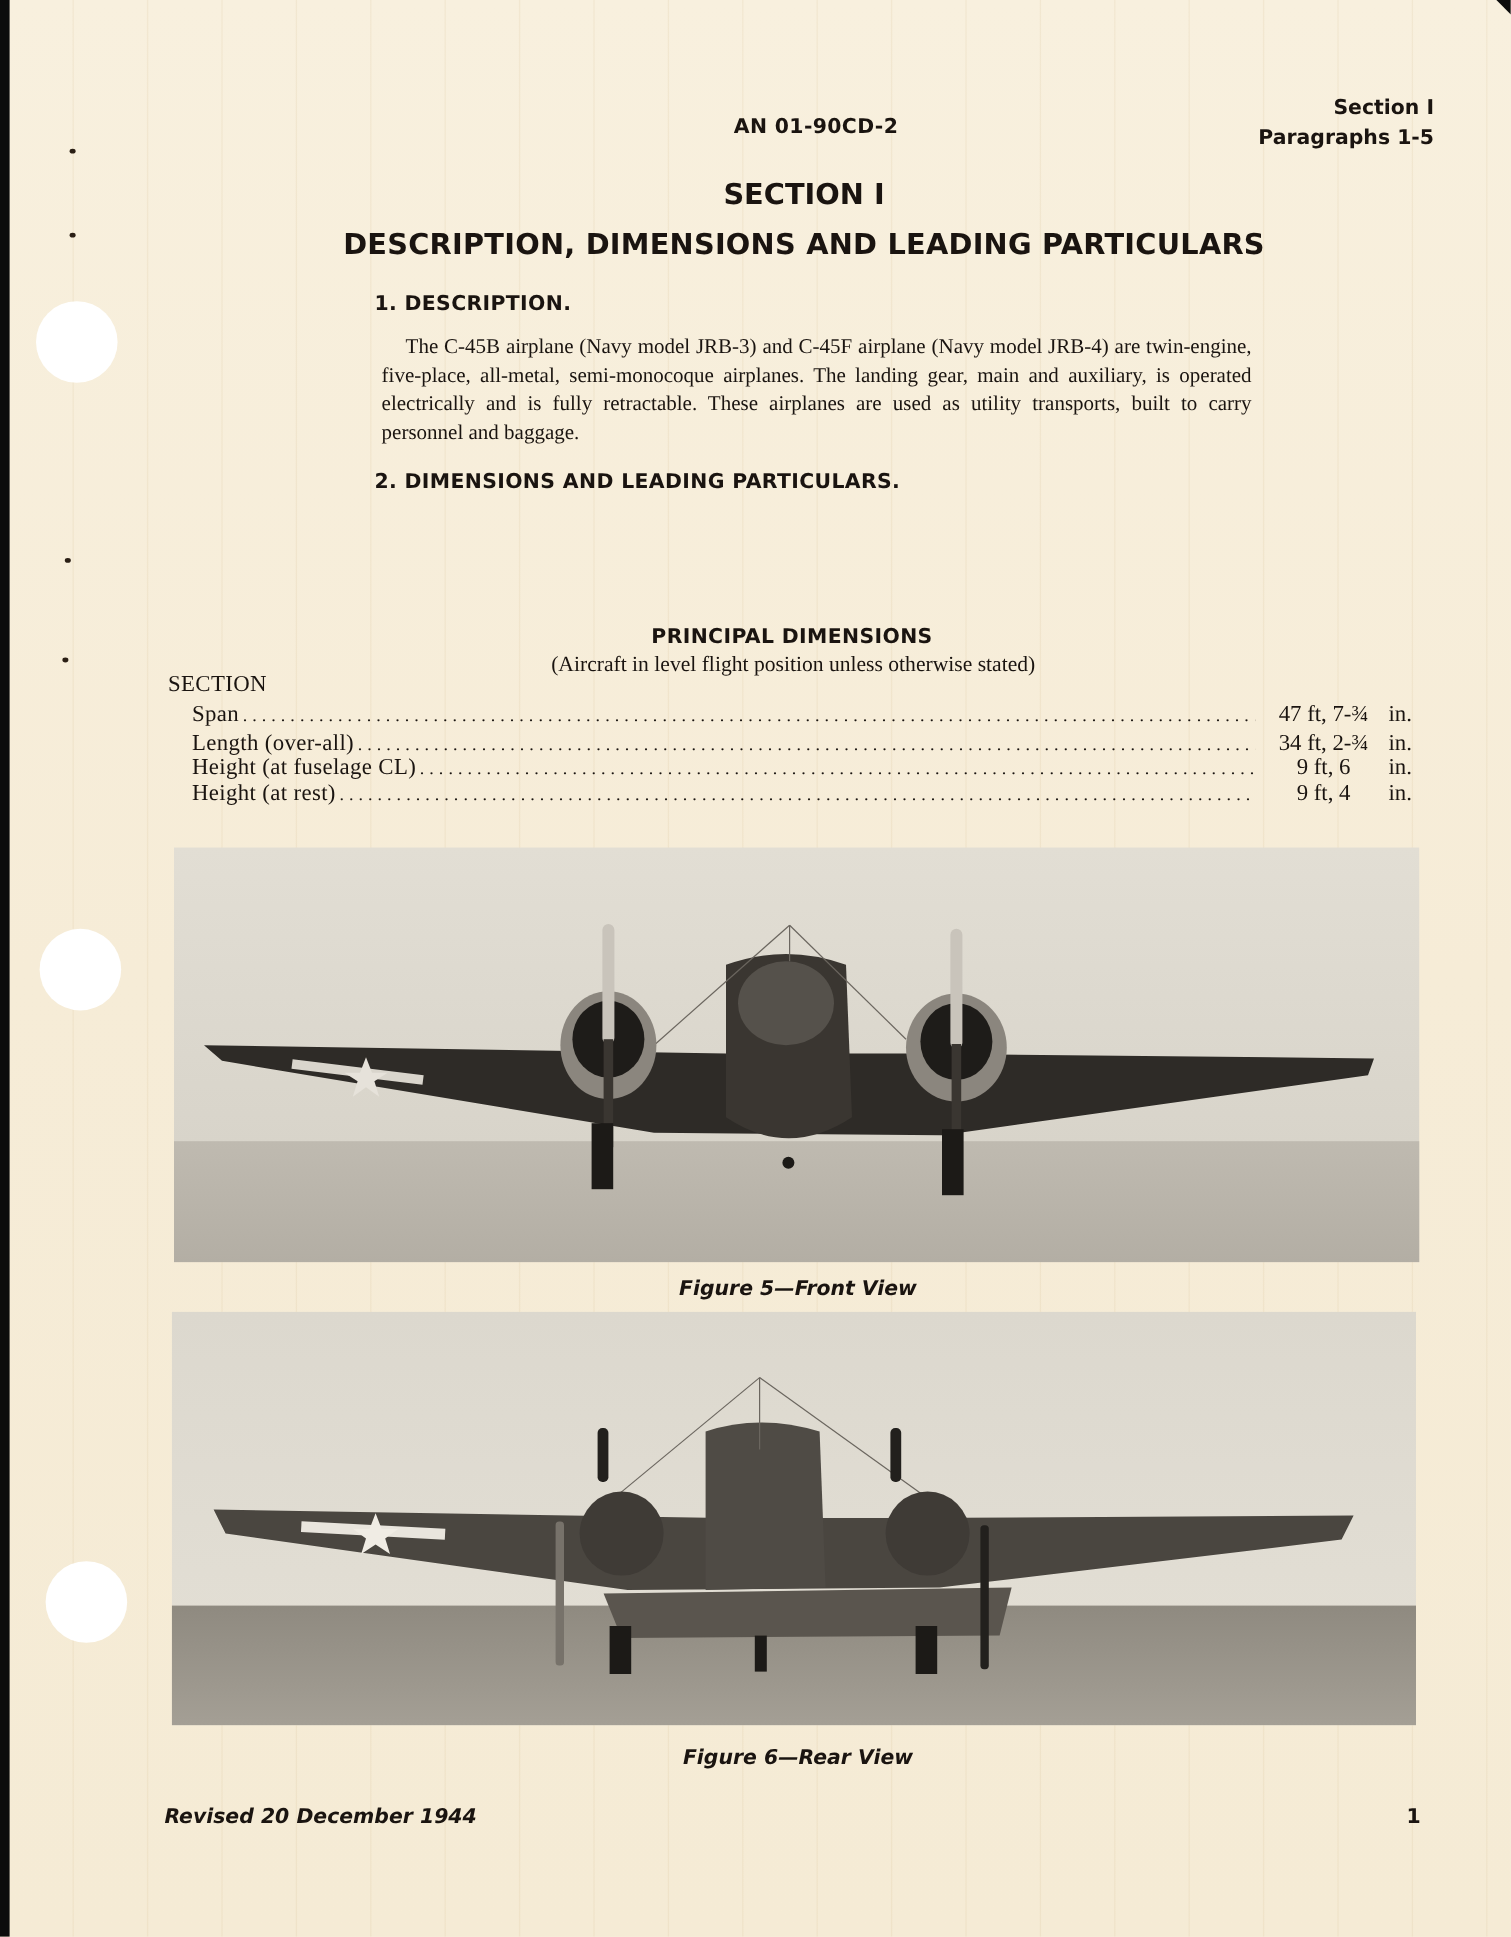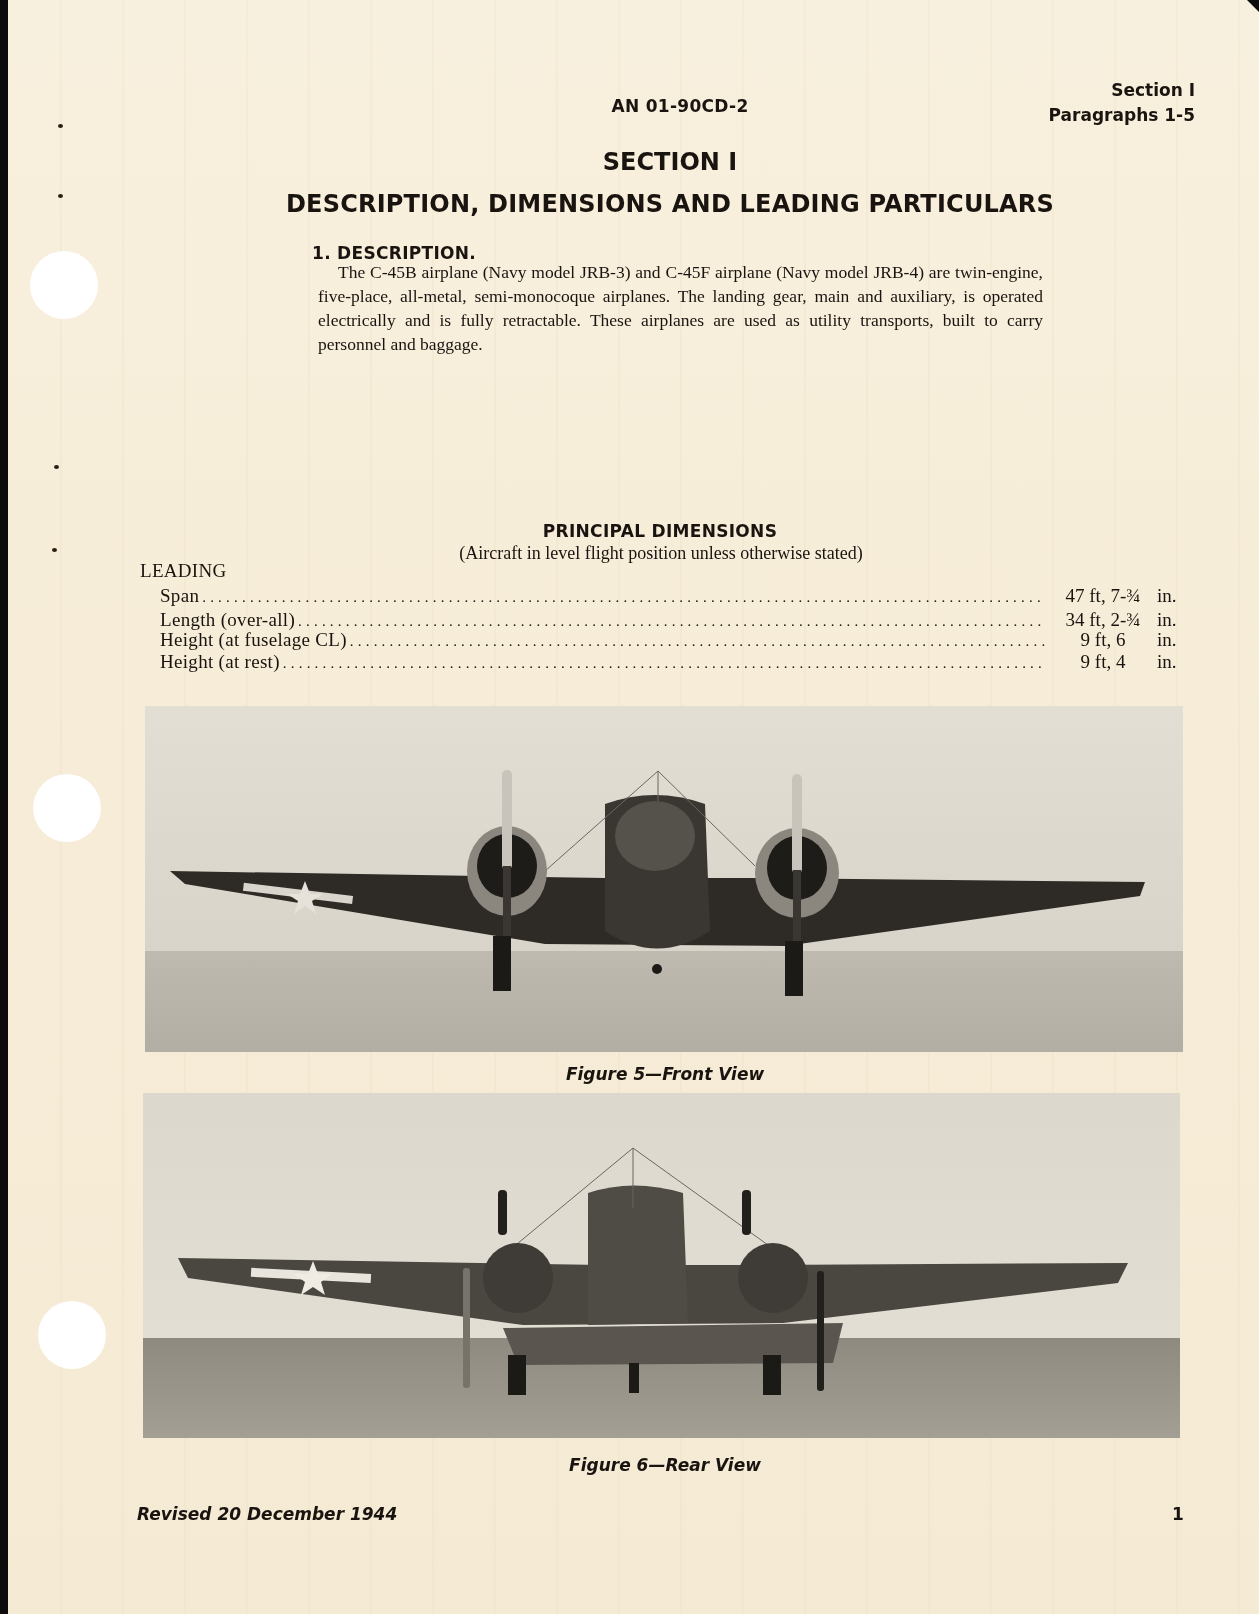--- a/index.html
+++ b/index.html
@@ -116,28 +116,29 @@
   <div class="hdr-center sans">AN 01-90CD-2</div>
   <div class="hdr-right sans">
     <div>Section I</div>
     <div>Paragraphs 1-5</div>
   </div>
 
   <div class="section-title sans">SECTION I</div>
   <div class="section-subtitle sans">DESCRIPTION, DIMENSIONS AND LEADING PARTICULARS</div>
 
   <div class="para-head sans" style="top:243px;">1. DESCRIPTION.</div>
-  <div class="body-text" style="top:260px;">
+  <div class="body-text" style="top:276px;">
     <span class="indent"></span><span>The C-45B airplane (Navy model JRB-3) and C-45F airplane (Navy model JRB-4) are twin-engine, five-place, all-metal, semi-monocoque airplanes. The landing gear, main and auxiliary, is operated electrically and is fully retractable. These airplanes are used as utility transports, built to carry personnel and baggage.</span>
   </div>
 
+  <div class="para-head sans" style="top:392px;">2. DIMENSIONS AND LEADING PARTICULARS.</div>
 
   <div class="pd-title sans">PRINCIPAL DIMENSIONS</div>
   <div class="pd-sub">(Aircraft in level flight position unless otherwise stated)</div>
-  <div class="general">LEADING</div>
+  <div class="general">SECTION</div>
 
   <div class="dim-row" style="top:585px;">
     <span class="dim-label">Span</span>
     <span class="dim-dots">........................................................................................................................................................................</span>
     <span class="dim-value">47 ft, 7-¾</span>
     <span class="dim-unit">in.</span>
   </div>
   <div class="dim-row" style="top:609px;">
     <span class="dim-label">Length (over-all)</span>
     <span class="dim-dots">........................................................................................................................................................................</span>

